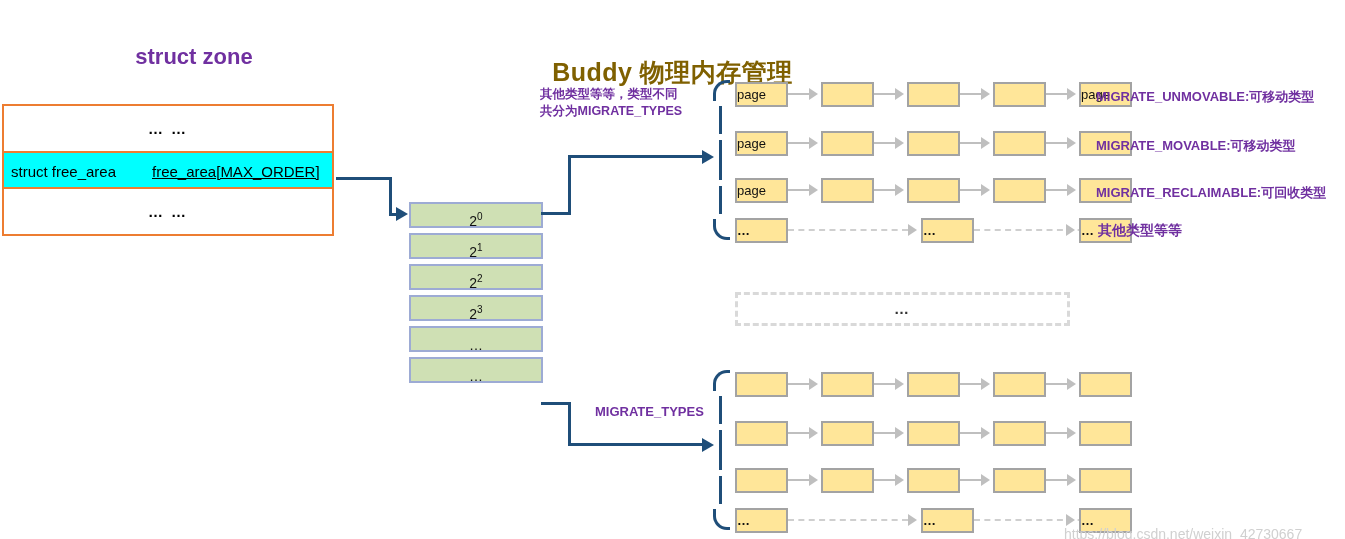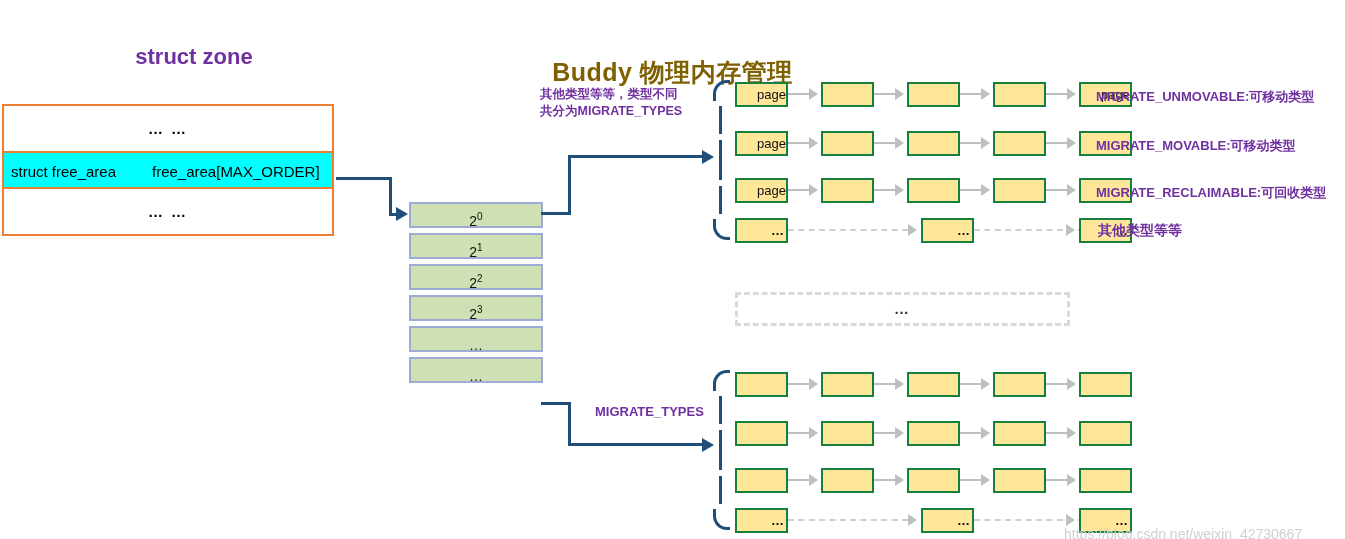--- a/index.html
+++ b/index.html
@@ -14,21 +14,21 @@
   
   #zone-title{left:0;top:44px;width:340px;text-align:center;color:#7030a0;
               font-size:22px;font-weight:bold;margin-left:24px;}
   #zone-table{left:2px;top:104px;width:332px;border:2px solid #ed7d31;box-sizing:border-box;}
   .zrow{height:45px;line-height:45px;box-sizing:border-box;position:relative;
         font-size:15px;color:#000;}
   .zrow.mid{background:#00ffff;border-top:2px solid #ed7d31;border-bottom:2px solid #ed7d31;
             height:38px;line-height:38px;padding-left:48px;}
   .zdots{text-align:center;font-weight:bold;letter-spacing:2px;color:#000;}
   .zl{position:absolute;left:7px;}
-  .zr{position:absolute;left:148px;}
+  .zr{position:absolute;left:148px;text-decoration:underline;}
 
   
   #orders{left:409px;top:202px;width:134px;}
   .obox{height:26px;line-height:26px;text-align:center;background:#cfe0b4;
         border:2px solid #9dabd4;box-sizing:border-box;font-size:14px;color:#111;
         margin-bottom:5px;position:relative;}
   .obox:last-child{margin-bottom:0;}
   .obox sup{font-size:10px;vertical-align:super;}
 
   
@@ -41,21 +41,21 @@
   .brace i{position:absolute;display:block;}
   .brace .seg{left:8px;width:3px;background:#1f4e79;}
   .brace .cTop,.brace .cBot{left:2px;width:14px;height:18px;border:3px solid #1f4e79;
             border-right:none;background:transparent;}
   .brace .cTop{top:0;border-bottom:none;border-top-left-radius:14px;}
   .brace .cBot{bottom:0;border-top:none;border-bottom-left-radius:14px;}
 
   
   .chain{position:absolute;height:25px;}
   .pbox{position:absolute;top:0;height:25px;width:53px;background:#ffe699;
-        border:2px solid #15803d;box-sizing:border-box;text-align:right;
+        border:2px solid #a3a3a3;box-sizing:border-box;text-align:left;
         line-height:21px;font-size:13px;color:#111;}
   .dots3{font-weight:bold;letter-spacing:2px;}
   .conn{position:absolute;top:11px;height:2px;background:#bfbfbf;}
   .chead{position:absolute;top:6px;width:0;height:0;border-top:6px solid transparent;
          border-bottom:6px solid transparent;border-left:9px solid #bfbfbf;}
   .conn.dash{background:none;border-top:2px dashed #cfcfcf;height:0;}
 
   
   .rlabel{position:absolute;font-size:13px;font-weight:bold;color:#7030a0;white-space:nowrap;}
 

